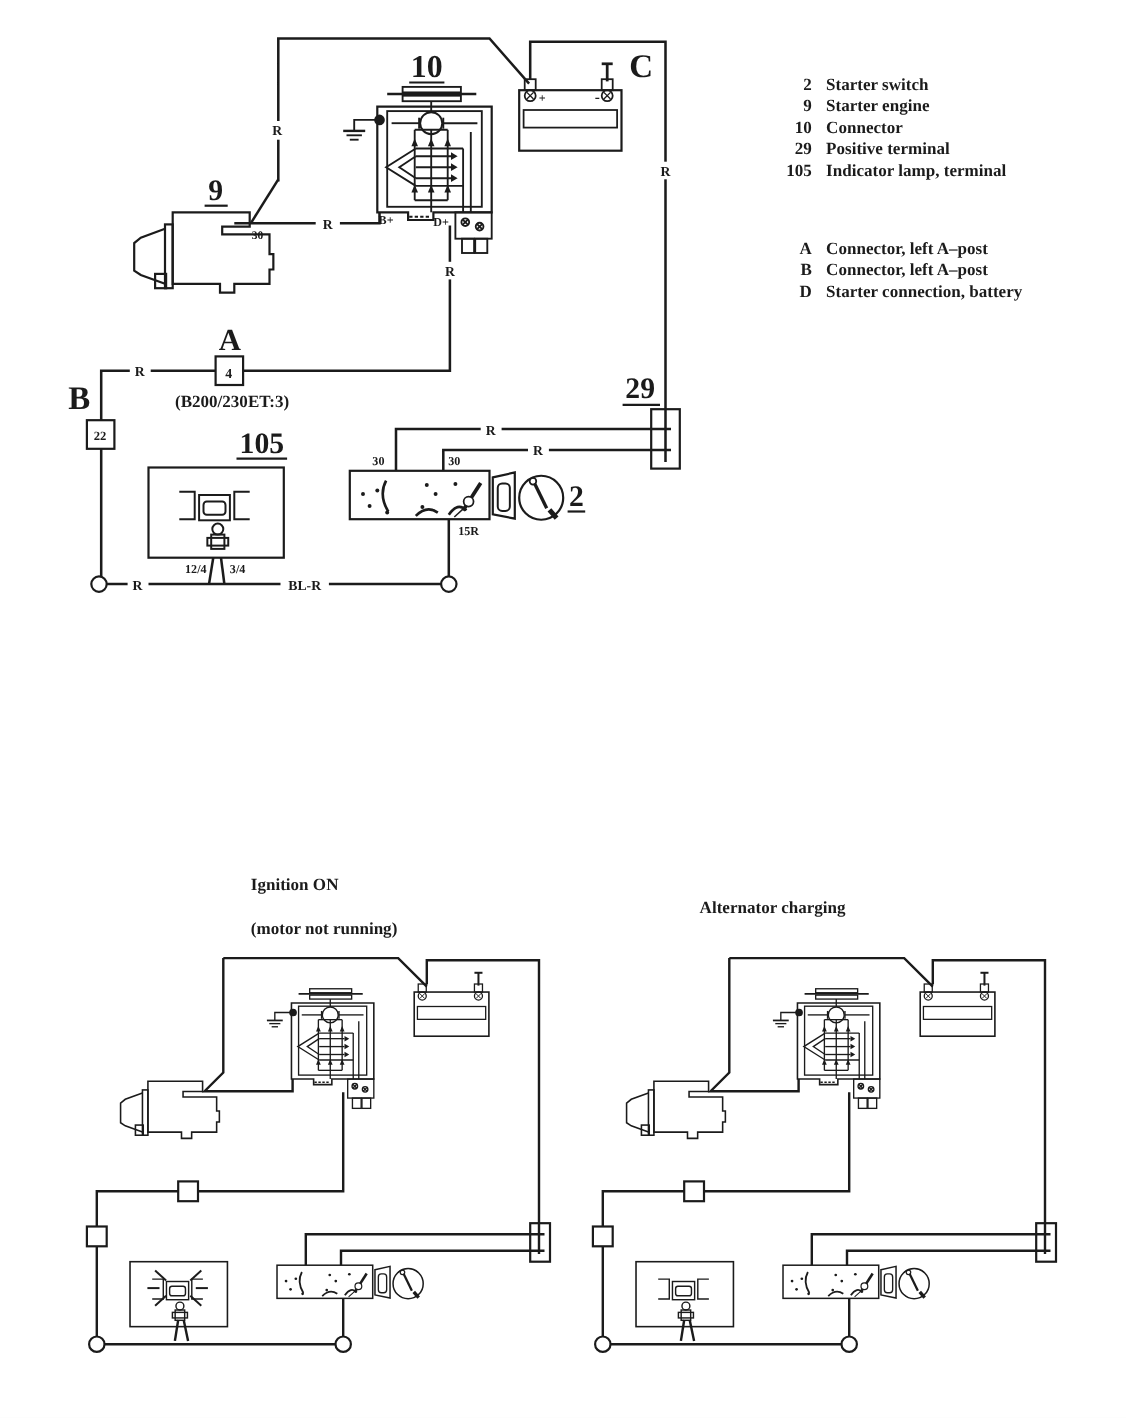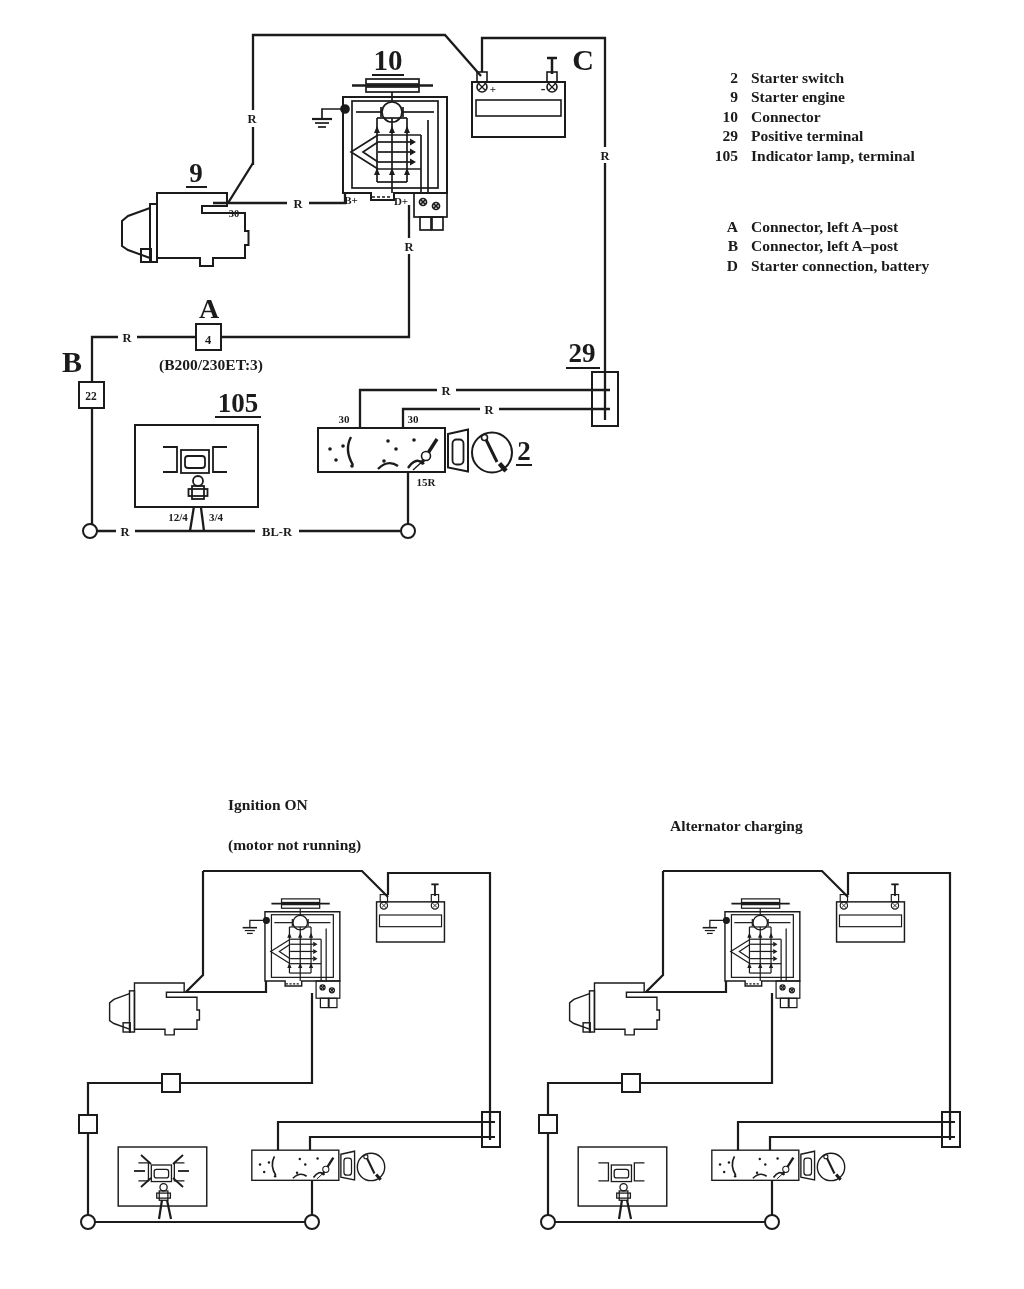--- a/index.html
+++ b/index.html
@@ -6,21 +6,21 @@
   .page{position:relative;width:1024px;height:1289px;background:#ffffff;overflow:hidden;
         font-family:"Liberation Serif", serif;color:#1b1b1b;}
   svg{position:absolute;left:0;top:0;}
   svg text{font-family:"Liberation Serif", serif;font-weight:700;fill:#1b1b1b;}
   .legend{position:absolute;left:700px;top:68px;font:700 15.5px "Liberation Serif", serif;}
   .legend-row{display:flex;line-height:19.4px;}
   .legend-num{width:38px;text-align:right;margin-right:13px;flex:none;}
   .legend-gap{height:52px;}
   .caption{position:absolute;font:700 15.5px "Liberation Serif", serif;line-height:20px;white-space:pre;}
   .caption-left{left:196px;top:795px;margin-left:32px;}
-  .caption-right{left:670px;top:816px;}
+  .caption-right{left:636px;top:816px;}
 </style>
 </head>
 <body>
 
 <div class="page">
 
 <svg width="1024" height="1289" viewBox="0 0 1024 1289">
   <defs>
 
     <g id="alt-core" stroke="#1b1b1b" fill="none" stroke-width="1.7">

